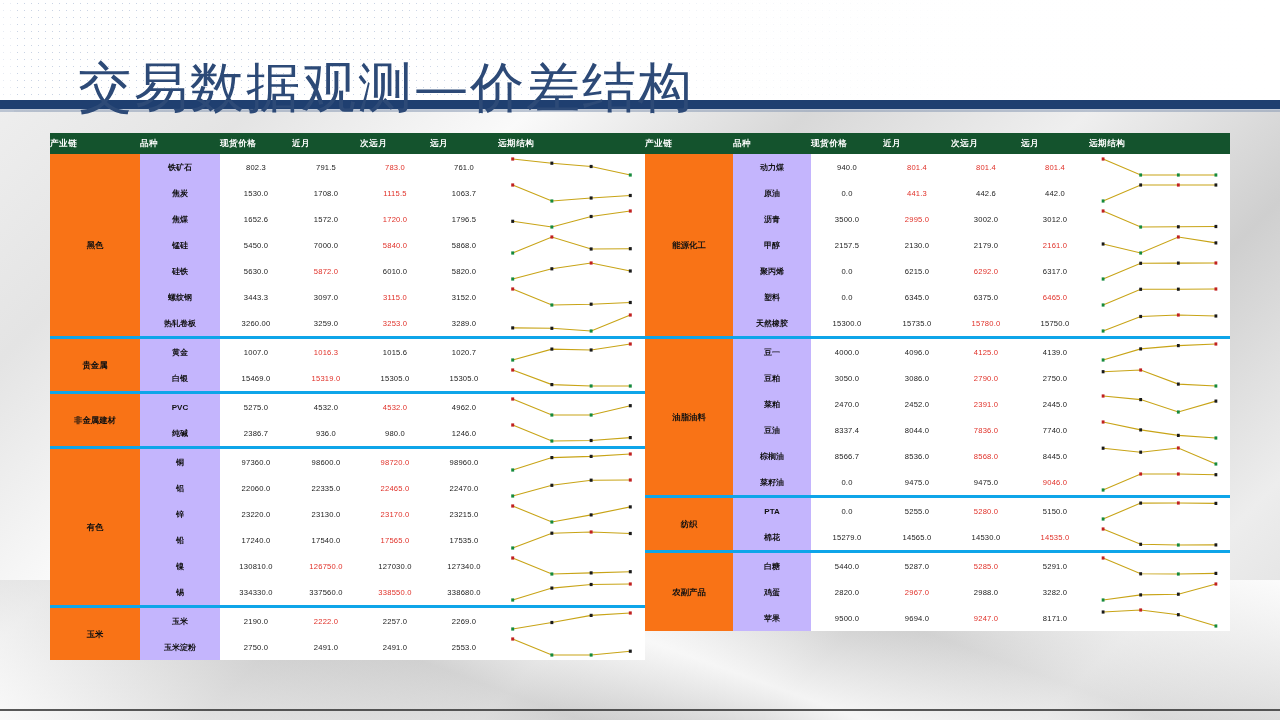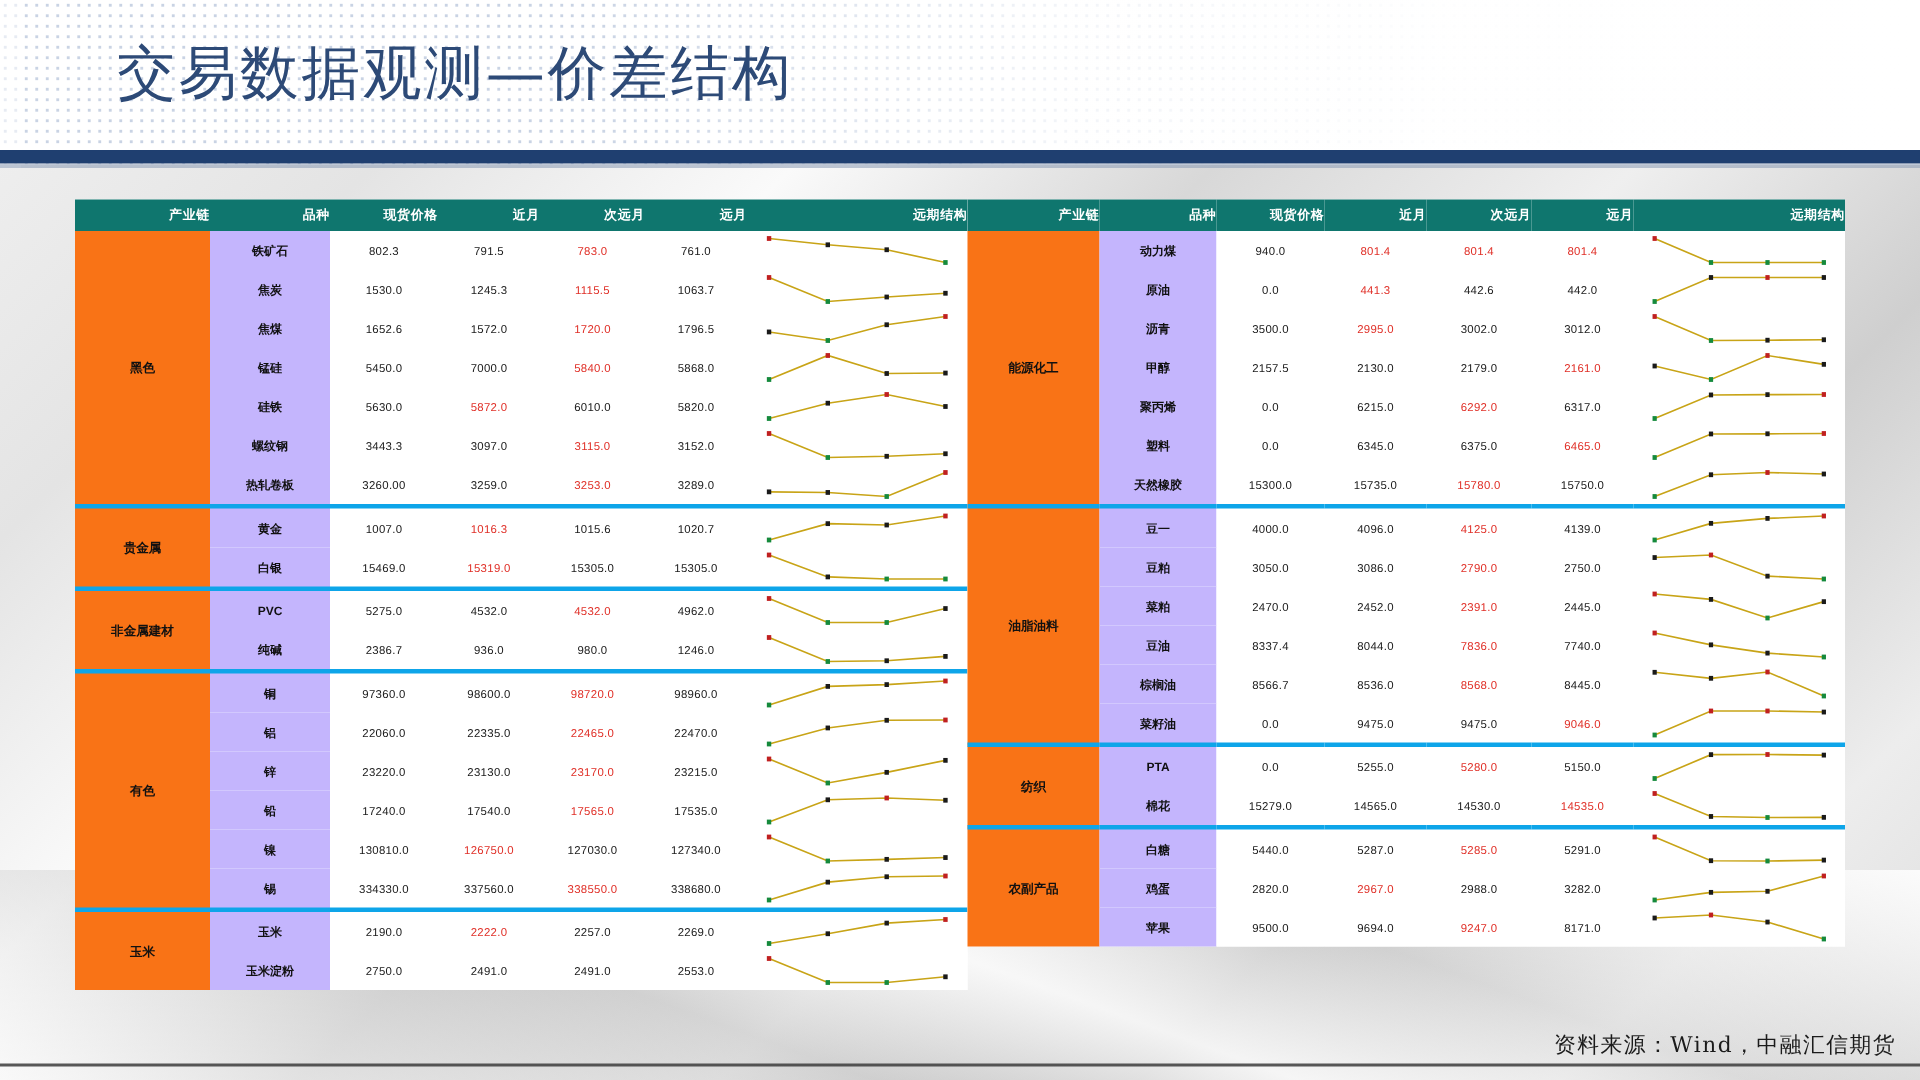--- a/index.html
+++ b/index.html
@@ -26,42 +26,42 @@
     background-image:
       radial-gradient(circle, #c9d3e4 0.9px, transparent 1px),
       linear-gradient(90deg,#ffffff 0%,#ffffff 55%,#f4f6fa 100%);
     background-size:7px 7px, 100% 100%;
   }
   #titleband .fade{
     position:absolute;inset:0;
     background:linear-gradient(90deg,rgba(255,255,255,0) 0%,rgba(255,255,255,.0) 30%,rgba(255,255,255,.75) 55%,rgba(255,255,255,.96) 75%,rgba(255,255,255,1) 100%);
   }
   #title{
-    position:absolute;left:78px;top:22px;
+    position:absolute;left:78px;top:52px;
     font-family:"DejaVu Serif","Liberation Serif",serif;
-    font-size:39px;letter-spacing:2px;color:#2d4a77;font-weight:400;
+    font-size:54px;letter-spacing:2px;color:#2d4a77;font-weight:400;
     white-space:nowrap;z-index:3;
   }
   #titlerule{position:absolute;left:0;top:100px;width:1280px;height:9px;background:#1f3f70;}
   #titlerule2{position:absolute;left:0;top:109px;width:1280px;height:3px;background:#8a9ab5;opacity:.55;}
   #leftnotch{position:absolute;left:0;top:0;width:14px;height:112px;background:#ffffff;opacity:.55;}
 
   
   .tbl{
     position:absolute;background:#ffffff;
     border-collapse:collapse;table-layout:fixed;
     font-size:7.3px;color:#1a1a1a;
   }
   #tableLeft{left:50px;top:133px;width:595px;}
   #tableRight{left:645px;top:133px;width:585px;}
 
   .tbl thead th{
-    background:#0f766e;color:#ffffff;
+    background:#14532d;color:#ffffff;
     font-size:8.6px;font-weight:bold;
-    height:21px;padding:0;text-align:right;
+    height:21px;padding:0;text-align:left;
     letter-spacing:.5px;
   }
   .tbl td{padding:0;height:26px;text-align:center;vertical-align:middle;}
   .c-chain{background:#f97316;font-size:8.4px;font-weight:bold;color:#111;}
   .c-var{background:#c4b5fd;font-size:8px;font-weight:bold;color:#111;}
   .c-num{background:#ffffff;font-size:7.6px;color:#1a1a1a;letter-spacing:.2px;}
   .c-num.hi{color:#e03028;}
   .c-spark{background:#ffffff;padding:0;}
   .grp-sep td{border-top:3px solid #0ea5e9;}
   .spark{display:block;width:100%;height:26px;}
@@ -122,21 +122,21 @@
               <rect x="12.6" y="3.4" width="2.8" height="3.2" fill="#c02020"></rect>
               <rect x="49.9" y="7.6" width="2.8" height="3.2" fill="#1a1a1a"></rect>
               <rect x="87.3" y="10.9" width="2.8" height="3.2" fill="#1a1a1a"></rect>
               <rect x="124.6" y="19.4" width="2.8" height="3.2" fill="#158a3c"></rect>
             </svg>
           </td>
         </tr>
         <tr>
           <td class="c-var">焦炭</td>
           <td class="c-num">1530.0</td>
-          <td class="c-num">1245.3</td>
+          <td class="c-num">1708.0</td>
           <td class="c-num hi">1115.5</td>
           <td class="c-num">1063.7</td>
           <td class="c-spark">
             <svg class="spark" viewBox="0 0 140 26" preserveAspectRatio="none">
               <path d="M 14.0 5.0 L 51.3 21.0 L 88.7 18.0 L 126.0 15.5" fill="none" stroke="#c8a417" stroke-width="1.1"></path>
               <rect x="12.6" y="3.4" width="2.8" height="3.2" fill="#c02020"></rect>
               <rect x="49.9" y="19.4" width="2.8" height="3.2" fill="#158a3c"></rect>
               <rect x="87.3" y="16.4" width="2.8" height="3.2" fill="#1a1a1a"></rect>
               <rect x="124.6" y="13.9" width="2.8" height="3.2" fill="#1a1a1a"></rect>
             </svg>
@@ -732,14 +732,13 @@
               <rect x="49.9" y="3.4" width="2.8" height="3.2" fill="#c02020"></rect>
               <rect x="87.3" y="8.1" width="2.8" height="3.2" fill="#1a1a1a"></rect>
               <rect x="124.6" y="19.4" width="2.8" height="3.2" fill="#158a3c"></rect>
             </svg>
           </td>
         </tr>
       </tbody>
   </table>
 
   <div id="footrule"></div>
-  <div id="source">资料来源：Wind，中融汇信期货</div>
 </div>
 
 </body></html>

